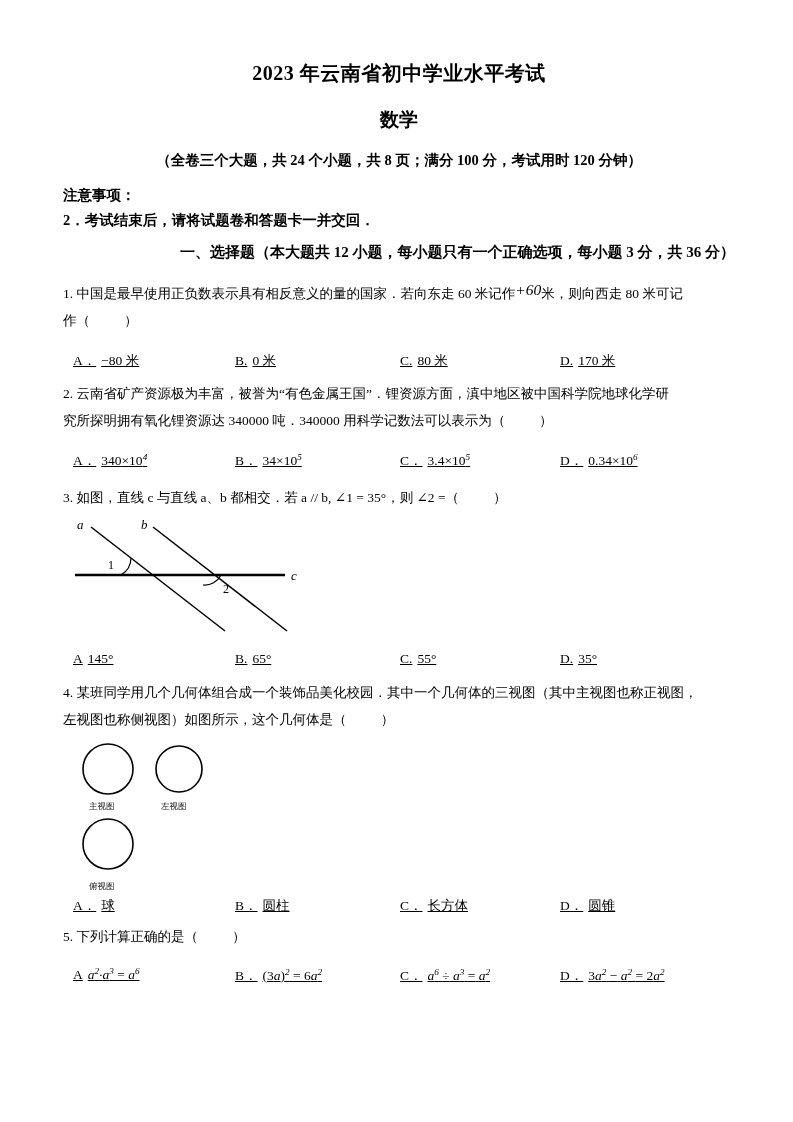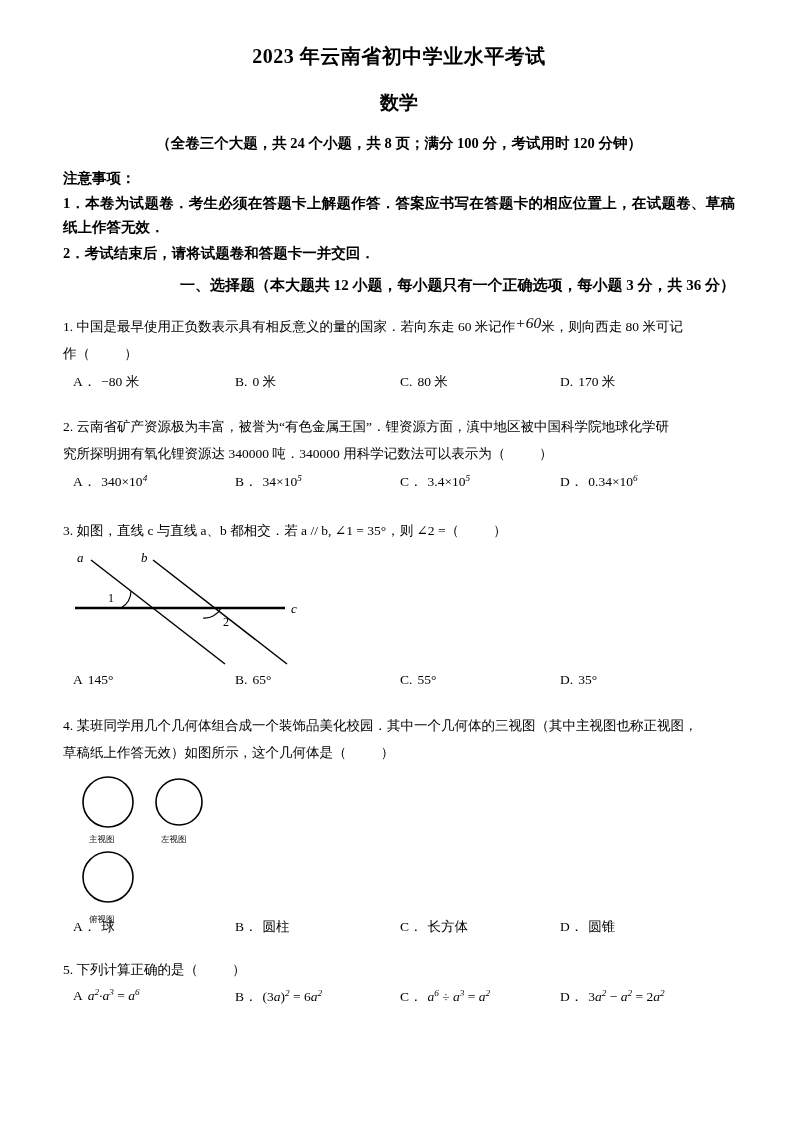--- a/index.html
+++ b/index.html
@@ -26,21 +26,21 @@
     top: 0;
     width: 672px;
   }
 
   
   .exam-title {
     text-align: center;
     font-size: 20px;
     font-weight: bold;
     letter-spacing: 0.5px;
-    margin-top: 44px;
+    margin-top: 61px;
     line-height: 1.2;
   }
   .subject-title {
     text-align: center;
     font-size: 19px;
     font-weight: bold;
     margin-top: 24px;
     line-height: 1.2;
   }
   .exam-meta {
@@ -93,22 +93,23 @@
   
   .options {
     position: relative;
     height: 30px;
     font-size: 13.5px;
     margin-top: 6px;
   }
   .options.tall { height: 34px; }
   .opt {
     position: absolute;
-    top: 0;
+    top: 12px;
     white-space: nowrap;
+    text-decoration: underline;
   }
   .opt.a { left: 10px; }
   .opt.b { left: 172px; }
   .opt.c { left: 337px; }
   .opt.d { left: 497px; }
 
   .opt-label { margin-right: 5px; }
 
   
   .math {
@@ -151,21 +152,20 @@
 <body>
 
 <div class="page">
   <div class="content">
 
     <div class="exam-title">2023 年云南省初中学业水平考试</div>
     <div class="subject-title">数学</div>
     <div class="exam-meta">（全卷三个大题，共 24 个小题，共 8 页；满分 100 分，考试用时 120 分钟）</div>
 
     <div class="notice-heading">注意事项：</div>
-    <div class="notice-item">1．本卷为试题卷．考生必须在答题卡上解题作答．答案应书写在答题卡的相应位置上，在试题卷、草稿纸上作答无效．</div>
     <div class="notice-item">2．考试结束后，请将试题卷和答题卡一并交回．</div>
 
     <div class="section-heading">一、选择题（本大题共 12 小题，每小题只有一个正确选项，每小题 3 分，共 36 分）</div>
 
     <div class="question">
       <span class="q-stem"><span>1.</span>
         <span>中国是最早使用正负数表示具有相反意义的量的国家．若向东走 60 米记作</span><span class="raised-plus">+60</span><span>米，则向西走 80 米可记</span></span>
       <span class="q-stem-2"><span>作（</span><span class="paren">&nbsp;&nbsp;&nbsp;</span><span>）</span></span>
     </div>
     <div class="options">
@@ -216,21 +216,21 @@
     <div class="options">
       <span class="opt a"><span class="opt-label">A</span><span>145°</span></span>
       <span class="opt b"><span class="opt-label">B.</span><span>65°</span></span>
       <span class="opt c"><span class="opt-label">C.</span><span>55°</span></span>
       <span class="opt d"><span class="opt-label">D.</span><span>35°</span></span>
     </div>
 
     <div class="question">
       <span class="q-stem"><span>4.</span>
         <span>某班同学用几个几何体组合成一个装饰品美化校园．其中一个几何体的三视图（其中主视图也称正视图，</span></span>
-      <span class="q-stem-2"><span>草稿纸上作答无效）如图所示，这个几何体是（</span><span class="paren">&nbsp;&nbsp;&nbsp;</span><span>）</span></span>
+      <span class="q-stem-2"><span>左视图也称侧视图）如图所示，这个几何体是（</span><span class="paren">&nbsp;&nbsp;&nbsp;</span><span>）</span></span>
     </div>
 
     <div class="fig-q4">
       <svg width="260" height="140" viewBox="0 0 260 140">
         <circle cx="45" cy="30" r="25" fill="none" stroke="#000" stroke-width="1.6"></circle>
         <circle cx="116" cy="30" r="23" fill="none" stroke="#000" stroke-width="1.6"></circle>
         <circle cx="45" cy="105" r="25" fill="none" stroke="#000" stroke-width="1.6"></circle>
       </svg>
       <span class="view-label" style="left:26px; top:62px;">主视图</span>
       <span class="view-label" style="left:98px; top:62px;">左视图</span>

